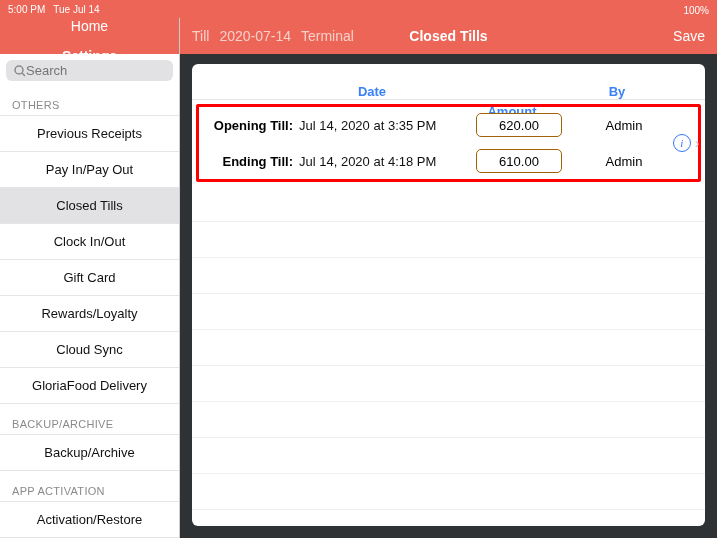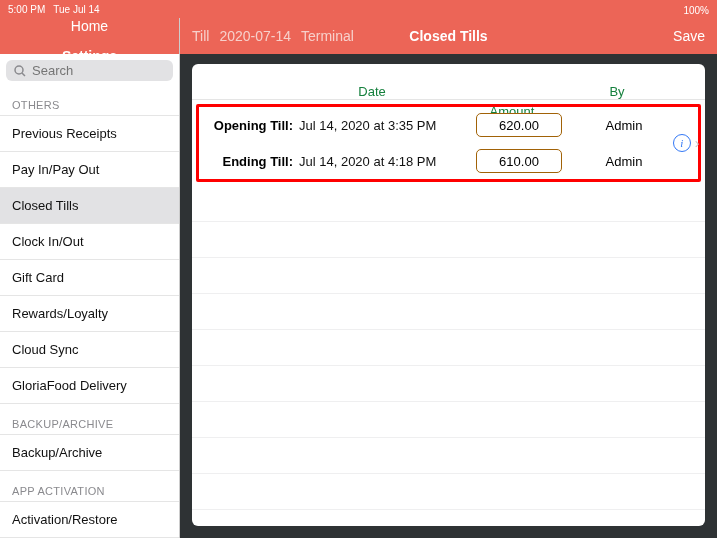--- a/index.html
+++ b/index.html
@@ -8,37 +8,37 @@
   .statusbar { height: 18px; background: #ec6557; color: #fff; display: flex; align-items: center; font-size: 10px; padding: 6px 8px; justify-content: space-between; }
   .statusbar .sb-left { display: flex; gap: 8px; }
   .statusbar .sb-right { display: flex; align-items: center; gap: 4px; flex-direction: column; }
   .battery { display:inline-block; width:18px; height:9px; border:1px solid #fff; border-radius:2px; position:relative; background:#fff; }
   .battery::after { content:""; position:absolute; right:-3px; top:2px; width:2px; height:5px; background:#fff; border-radius:1px; }
 
   .body { flex:1; display:flex; min-height:0; }
   .sidebar { width:180px; background:#fff; border-right:1px solid #ccc; display:flex; flex-direction:column; }
   .side-header { height:36px; background:#ec6557; color:#fff; display:flex; align-items:center; padding:0 16px; gap:14px; font-size:14px;flex-direction:column; }
   .side-header .active { font-weight:600; }
-  .search { margin:6px 6px 4px 6px; background:#e2e2e4; border-radius:6px; height:24px; display:flex; align-items:center; padding:0 8px; color:#8a8a8e; font-size:13px; gap:6px; }
+  .search { margin:6px 6px 4px 6px; background:#e2e2e4; border-radius:6px; height:24px; display:flex; align-items:center; padding:0 8px; color:#8a8a8e; font-size:13px; }
   .search svg { flex:0 0 auto; }
   .search input { background:transparent; border:none; outline:none; font-size:13px; color:#8a8a8e; width:100%; }
   .section-label { font-size:11px; color:#8a8a8e; padding:14px 12px 4px; letter-spacing:.3px; border-bottom:1px solid #e5e5e5; }
-  .item { font-size:13px; color:#111; padding:10px 12px; border-bottom:1px solid #e5e5e5; cursor:pointer; }
+  .item { font-size:13px; color:#111; padding:10px 12px; border-bottom:1px solid #e5e5e5; cursor:pointer;text-align:center; }
   .item.selected { background:#e2e2e4; }
 
   .main { flex:1; display:flex; flex-direction:column; background:#2e3234; min-width:0; }
   .main-header { height:36px; background:#ec6557; color:#fff; display:flex; align-items:center; padding:0 12px; font-size:14px; position:relative; }
   .main-header .crumbs { display:flex; gap:10px; color:#f7d0cb; }
   .main-header .title { position:absolute; left:0; right:0; text-align:center; font-weight:600; pointer-events:none; }
   .main-header .save { margin-left:auto; }
 
   .panel-wrap { flex:1; padding:10px 12px 12px 12px; }
   .panel { background:#fff; border-radius:6px; height:100%; overflow:hidden; }
 
-  .hdr-row { display:grid; grid-template-columns:100px 160px 120px 90px 34px; align-items:center; height:36px; font-size:13px; font-weight:400; color:#15803d; border-bottom:1px solid #e5e5e5; padding:0 6px 0 0; }
+  .hdr-row { display:grid; grid-template-columns:100px 160px 120px 90px 34px; align-items:center; height:36px; font-size:13px; font-weight:700; color:#3b82f6; border-bottom:1px solid #e5e5e5; padding:0 6px 0 0; }
   .hdr-row .c-date { grid-column:2; text-align:center; }
   .hdr-row .c-amt { grid-column:3; text-align:center;margin-top:40px; }
   .hdr-row .c-by { grid-column:4; text-align:center; }
 
   .highlight { border:3px solid #ff0000; border-radius:2px; margin:4px; }
   .row { display:grid; grid-template-columns:100px 160px 120px 90px 34px; align-items:center; height:36px; font-size:13px; padding:0 0 0 0; }
   .row .label { text-align:right; font-weight:600; padding-right:6px; }
   .row .date { color:#111; }
   .row .amt input { width:86px; height:24px; border:1px solid #a16207; border-radius:5px; text-align:center; font-size:13px; margin:0 auto; display:block; }
   .row .by { text-align:center; }

